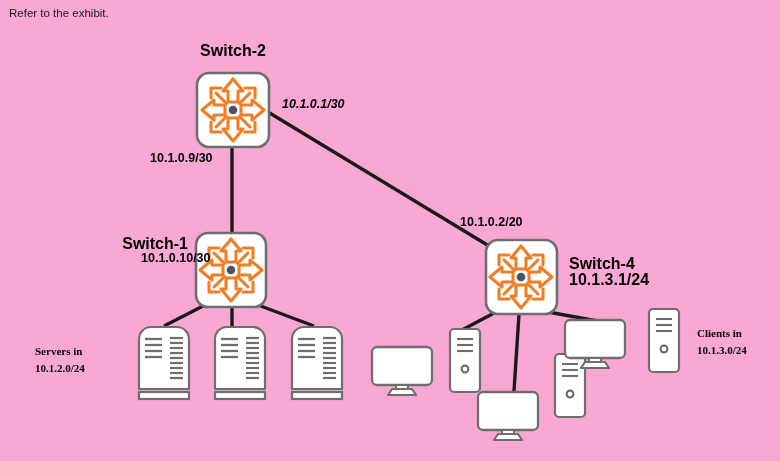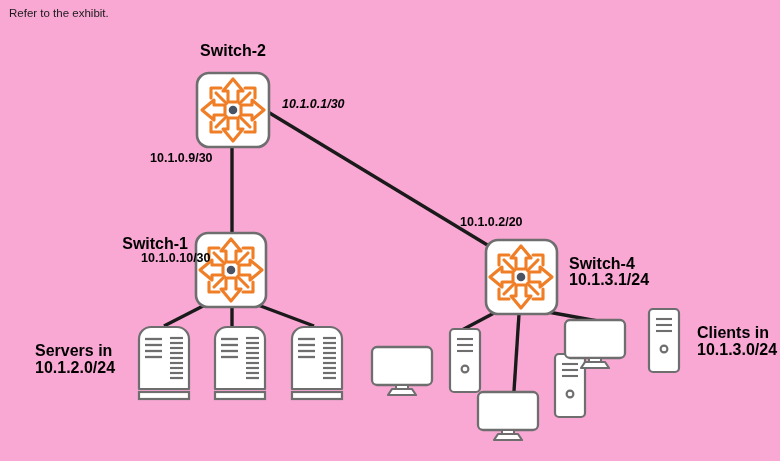--- a/index.html
+++ b/index.html
@@ -41,25 +41,26 @@
   }
   .link-label {
     position: absolute;
     font-size: 12.5px;
     font-weight: bold;
     color: #000000;
     white-space: nowrap;
   }
   .group-label {
     position: absolute;
-    font-size: 16px;
+    font-size: 11px;
     font-weight: bold;
     color: #000000;
     white-space: nowrap;
     line-height: 16px;
+    font-family: Liberation Serif, serif;
   }
   .label-center { text-align: center; }
   .label-left { text-align: right; }
   .label-right { text-align: right; }
 </style>
 </head>
 <body>
 
 <div id="exhibit">
 

